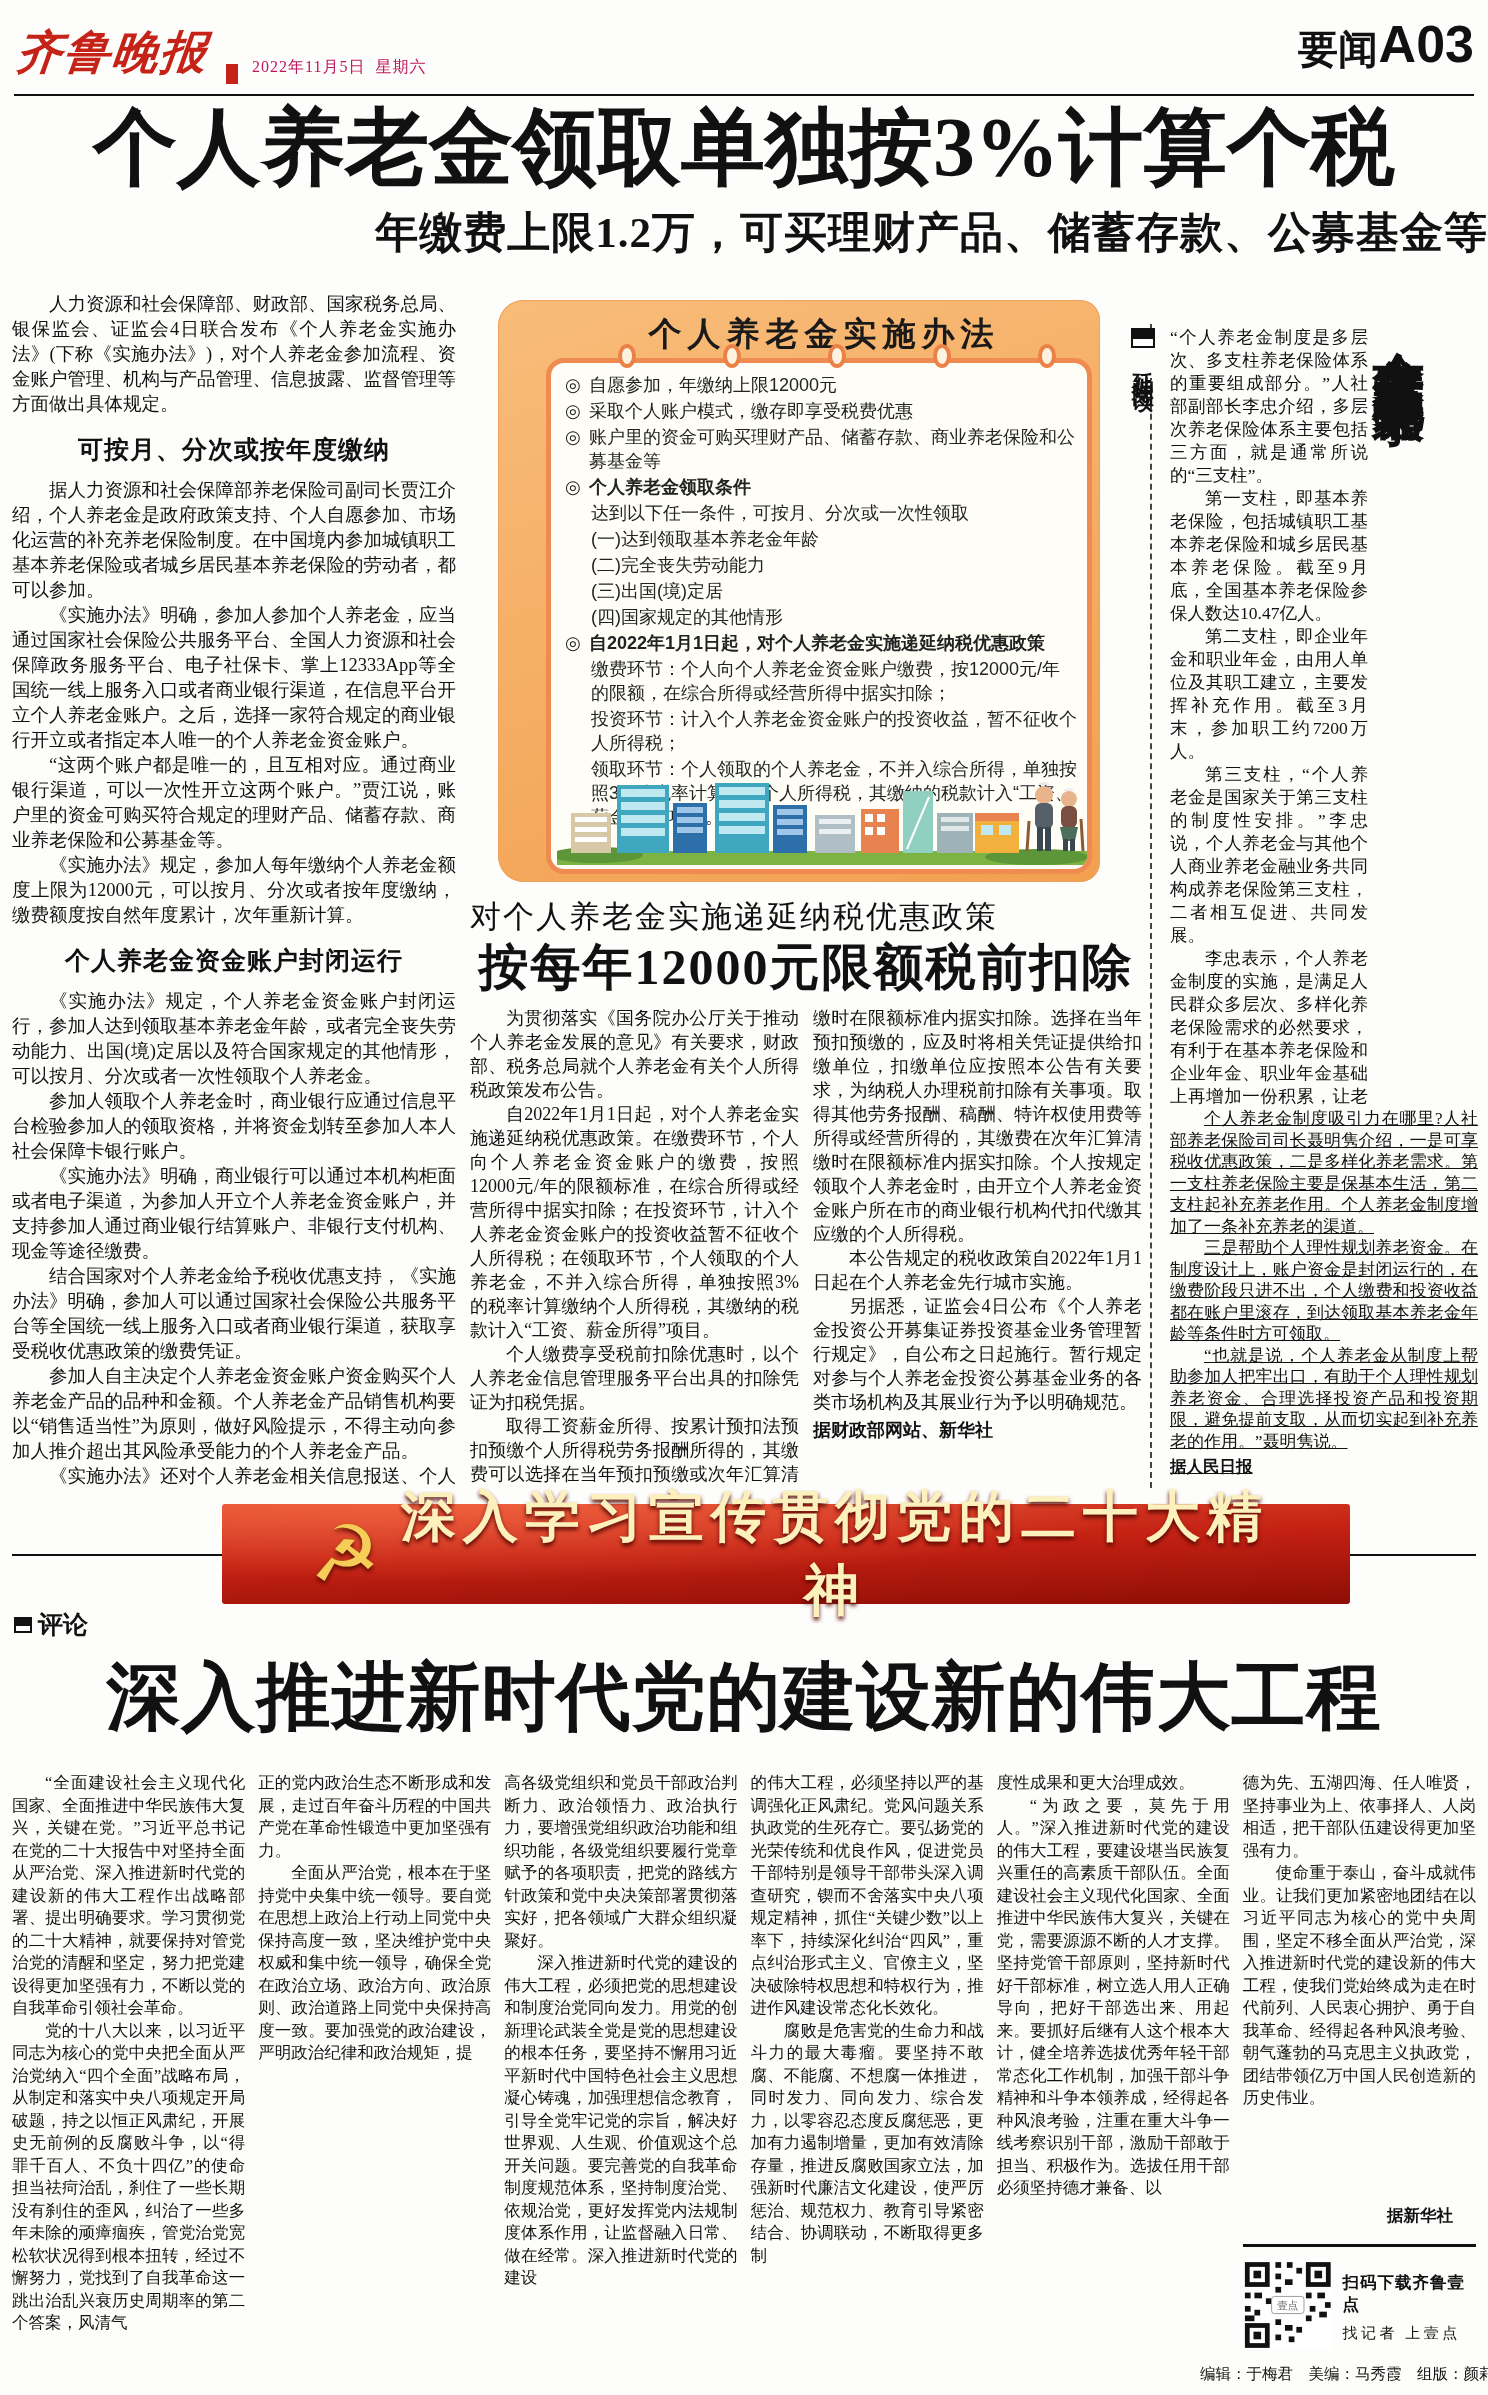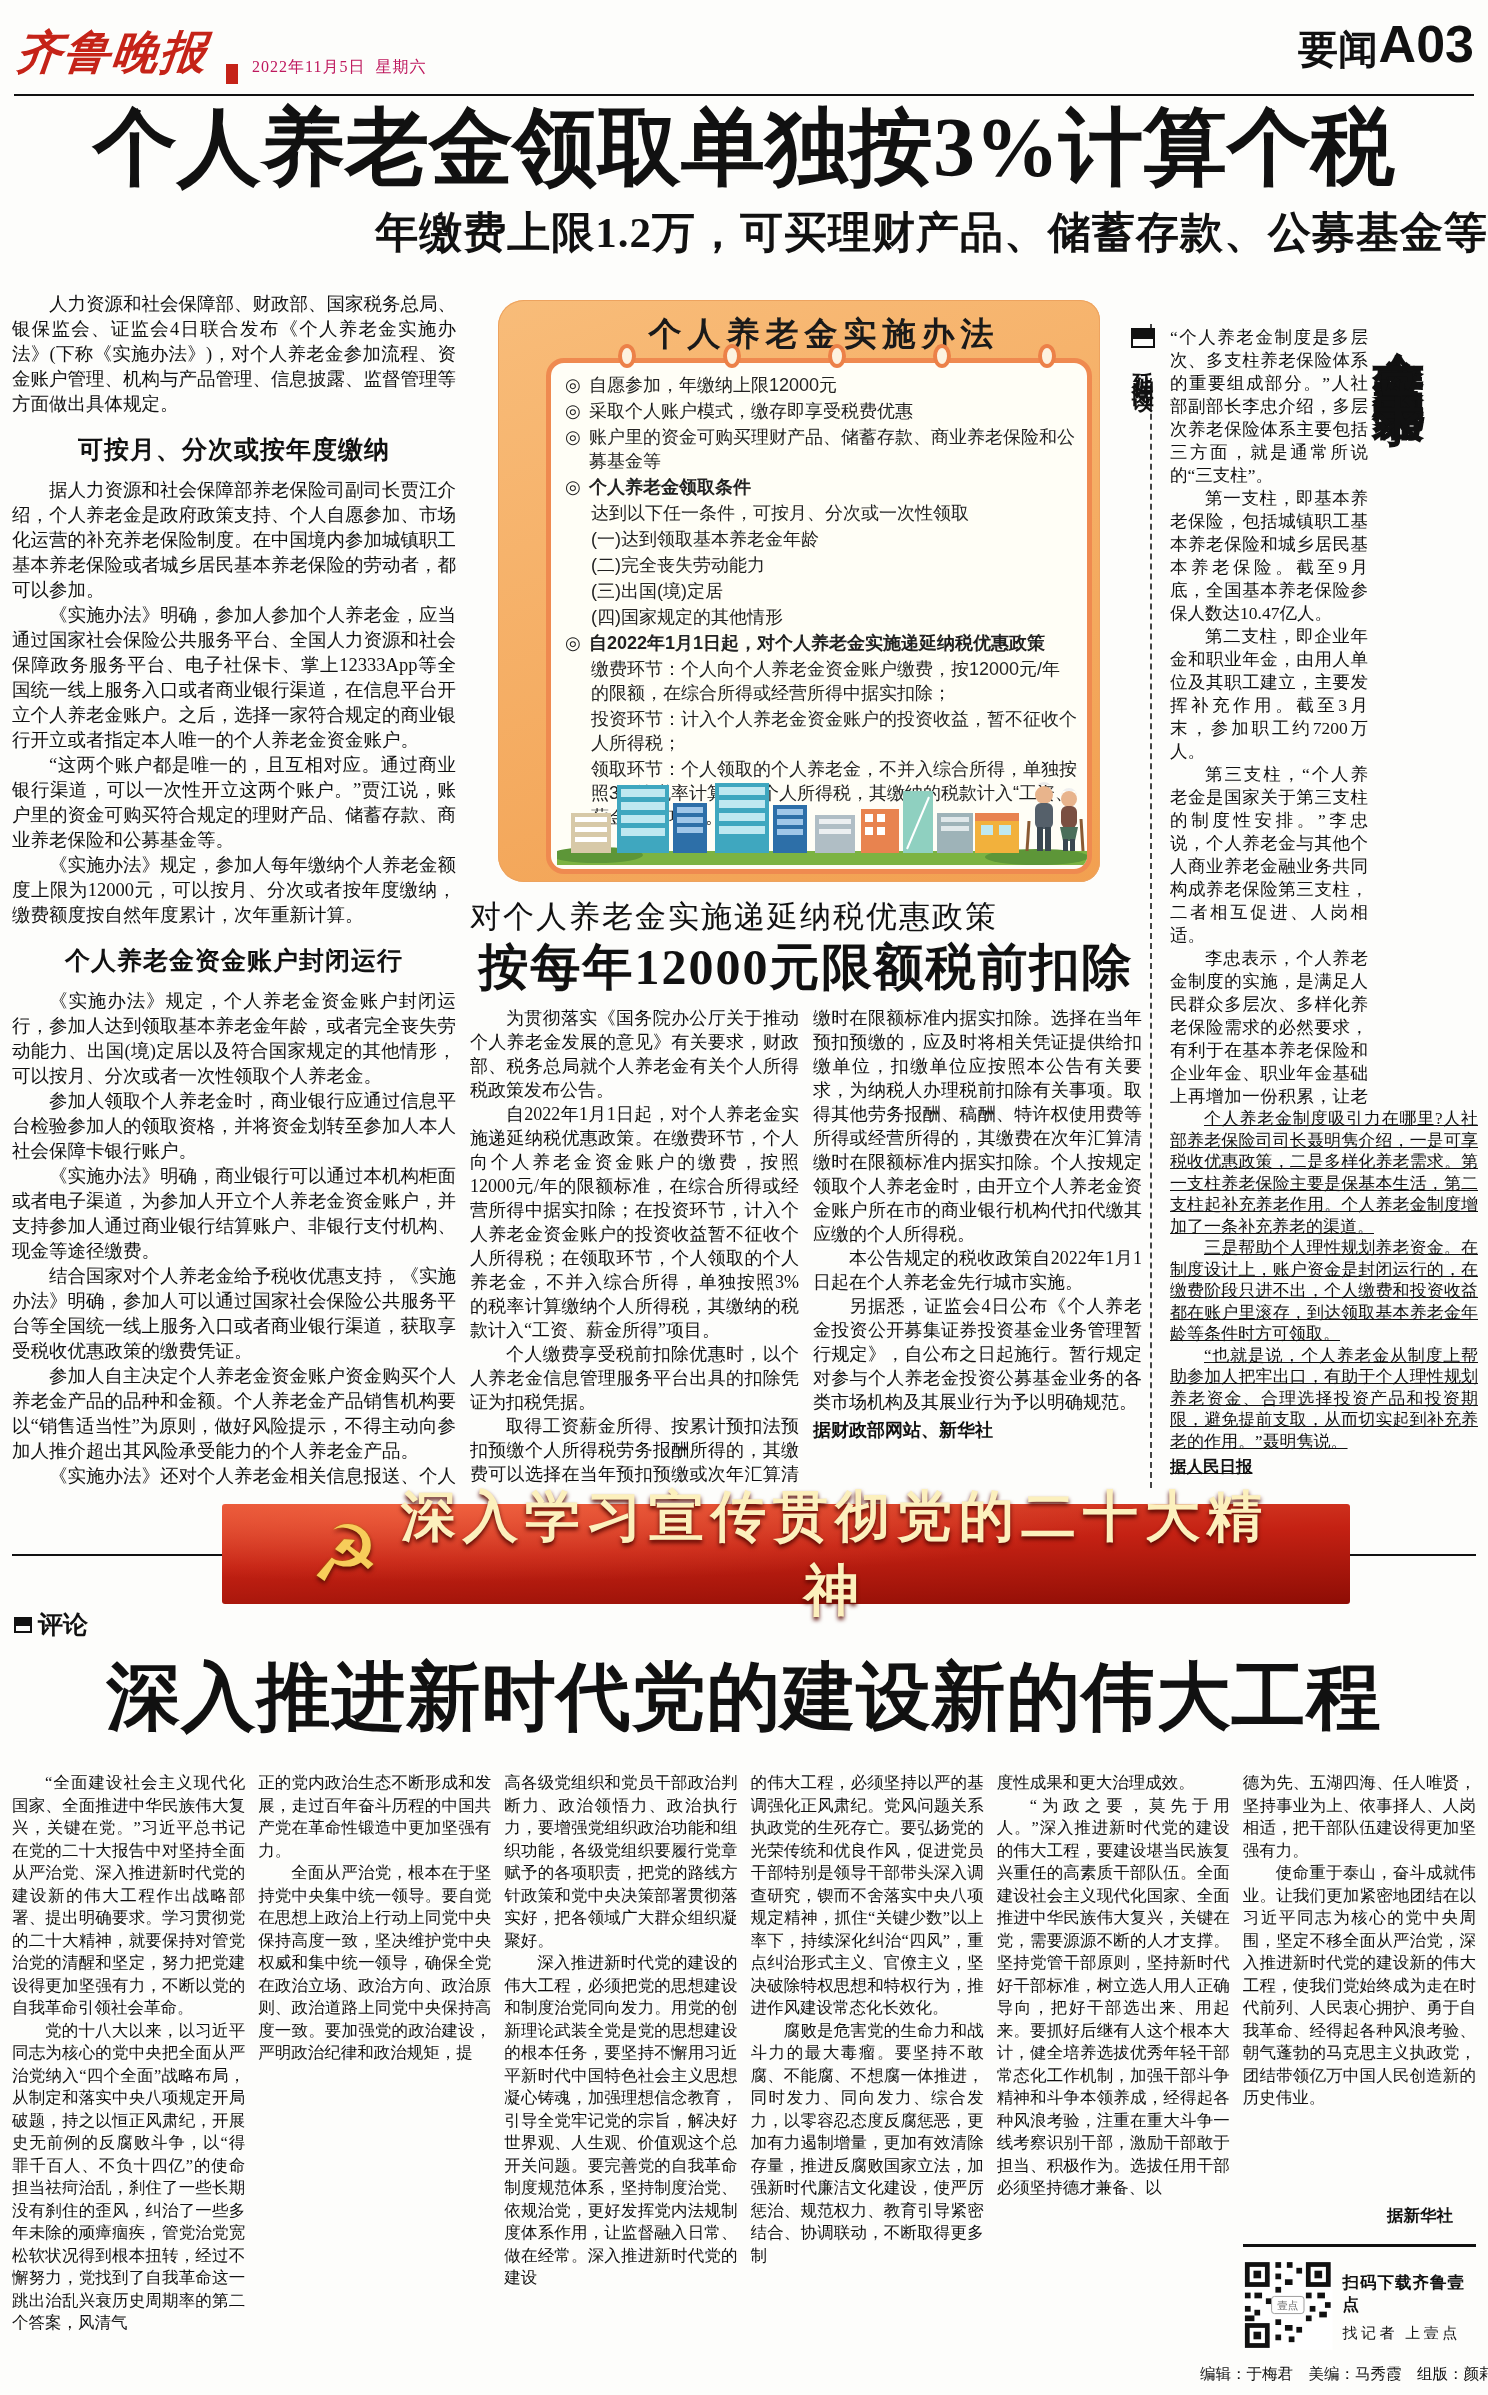--- a/index.html
+++ b/index.html
@@ -252,21 +252,21 @@
 <div class="abs v-dash" style="left:1150px; top:324px; height:1164px;"></div>
 <div class="abs ext-label" style="left:1126px; top:328px;">
   <div class="box-ic"></div>
   <div class="vtxt">延伸阅读</div>
 </div>
 <div class="abs ext-col cont-first" style="left:1170px; top:326px; width:198px; height:782px; overflow:hidden;">
   <div>
       <p>“个人养老金制度是多层次、多支柱养老保险体系的重要组成部分。”人社部副部长李忠介绍，多层次养老保险体系主要包括三方面，就是通常所说的“三支柱”。</p>
       <p>第一支柱，即基本养老保险，包括城镇职工基本养老保险和城乡居民基本养老保险。截至9月底，全国基本养老保险参保人数达10.47亿人。</p>
       <p>第二支柱，即企业年金和职业年金，由用人单位及其职工建立，主要发挥补充作用。截至3月末，参加职工约7200万人。</p>
-      <p>第三支柱，“个人养老金是国家关于第三支柱的制度性安排。”李忠说，个人养老金与其他个人商业养老金融业务共同构成养老保险第三支柱，二者相互促进、人岗相适。</p>
+      <p>第三支柱，“个人养老金是国家关于第三支柱的制度性安排。”李忠说，个人养老金与其他个人商业养老金融业务共同构成养老保险第三支柱，二者相互促进、共同发展。</p>
       <p>李忠表示，个人养老金制度的实施，是满足人民群众多层次、多样化养老保险需求的必然要求，有利于在基本养老保险和企业年金、职业年金基础上再增加一份积累，让老年生活更有保障、更有质量。</p>
     </div>
 </div>
 <div class="abs v-headline" style="left:1372px; top:310px; height:822px;">个人养老金可满足多样化养老需求</div>
 <div class="abs ext-wide" style="left:1170px; top:1108px; width:308px; height:380px; overflow:hidden;text-decoration:underline;">
   <div>
       <p>个人养老金制度吸引力在哪里?人社部养老保险司司长聂明隽介绍，一是可享税收优惠政策，二是多样化养老需求。第一支柱养老保险主要是保基本生活，第二支柱起补充养老作用。个人养老金制度增加了一条补充养老的渠道。</p>
       <p>三是帮助个人理性规划养老资金。在制度设计上，账户资金是封闭运行的，在缴费阶段只进不出，个人缴费和投资收益都在账户里滚存，到达领取基本养老金年龄等条件时方可领取。</p>
       <p>“也就是说，个人养老金从制度上帮助参加人把牢出口，有助于个人理性规划养老资金、合理选择投资产品和投资期限，避免提前支取，从而切实起到补充养老的作用。”聂明隽说。</p>
     </div>

